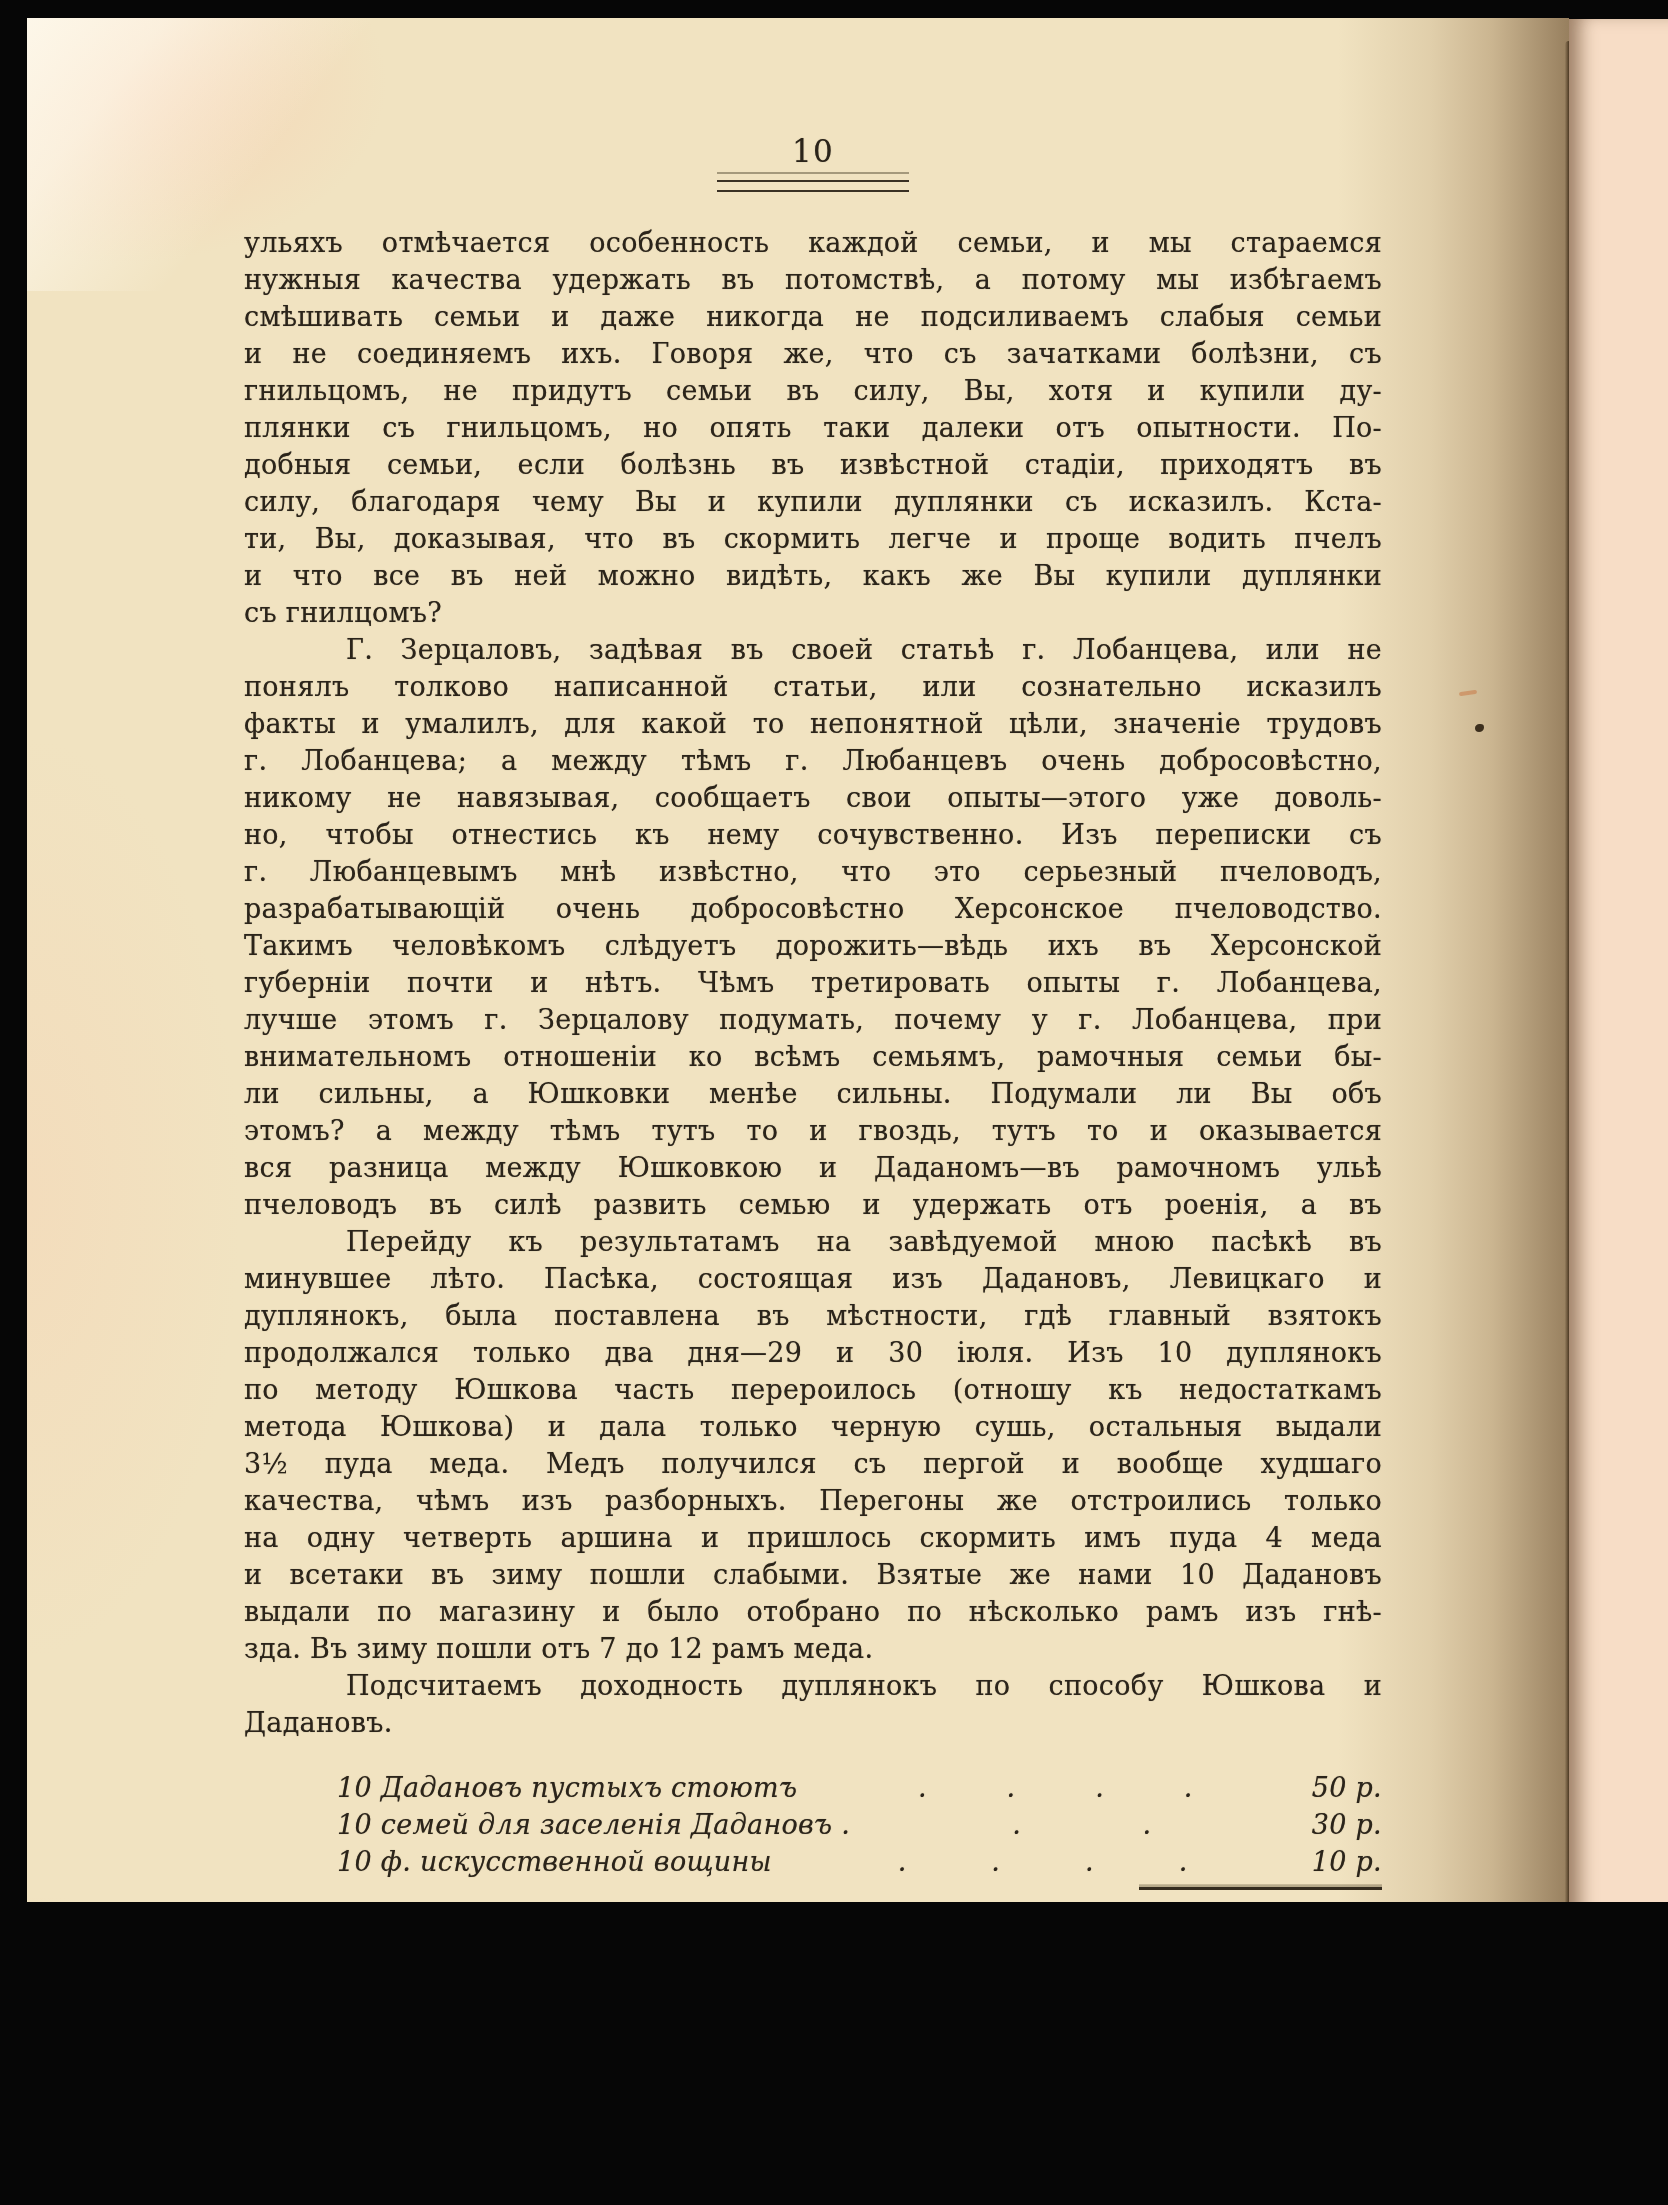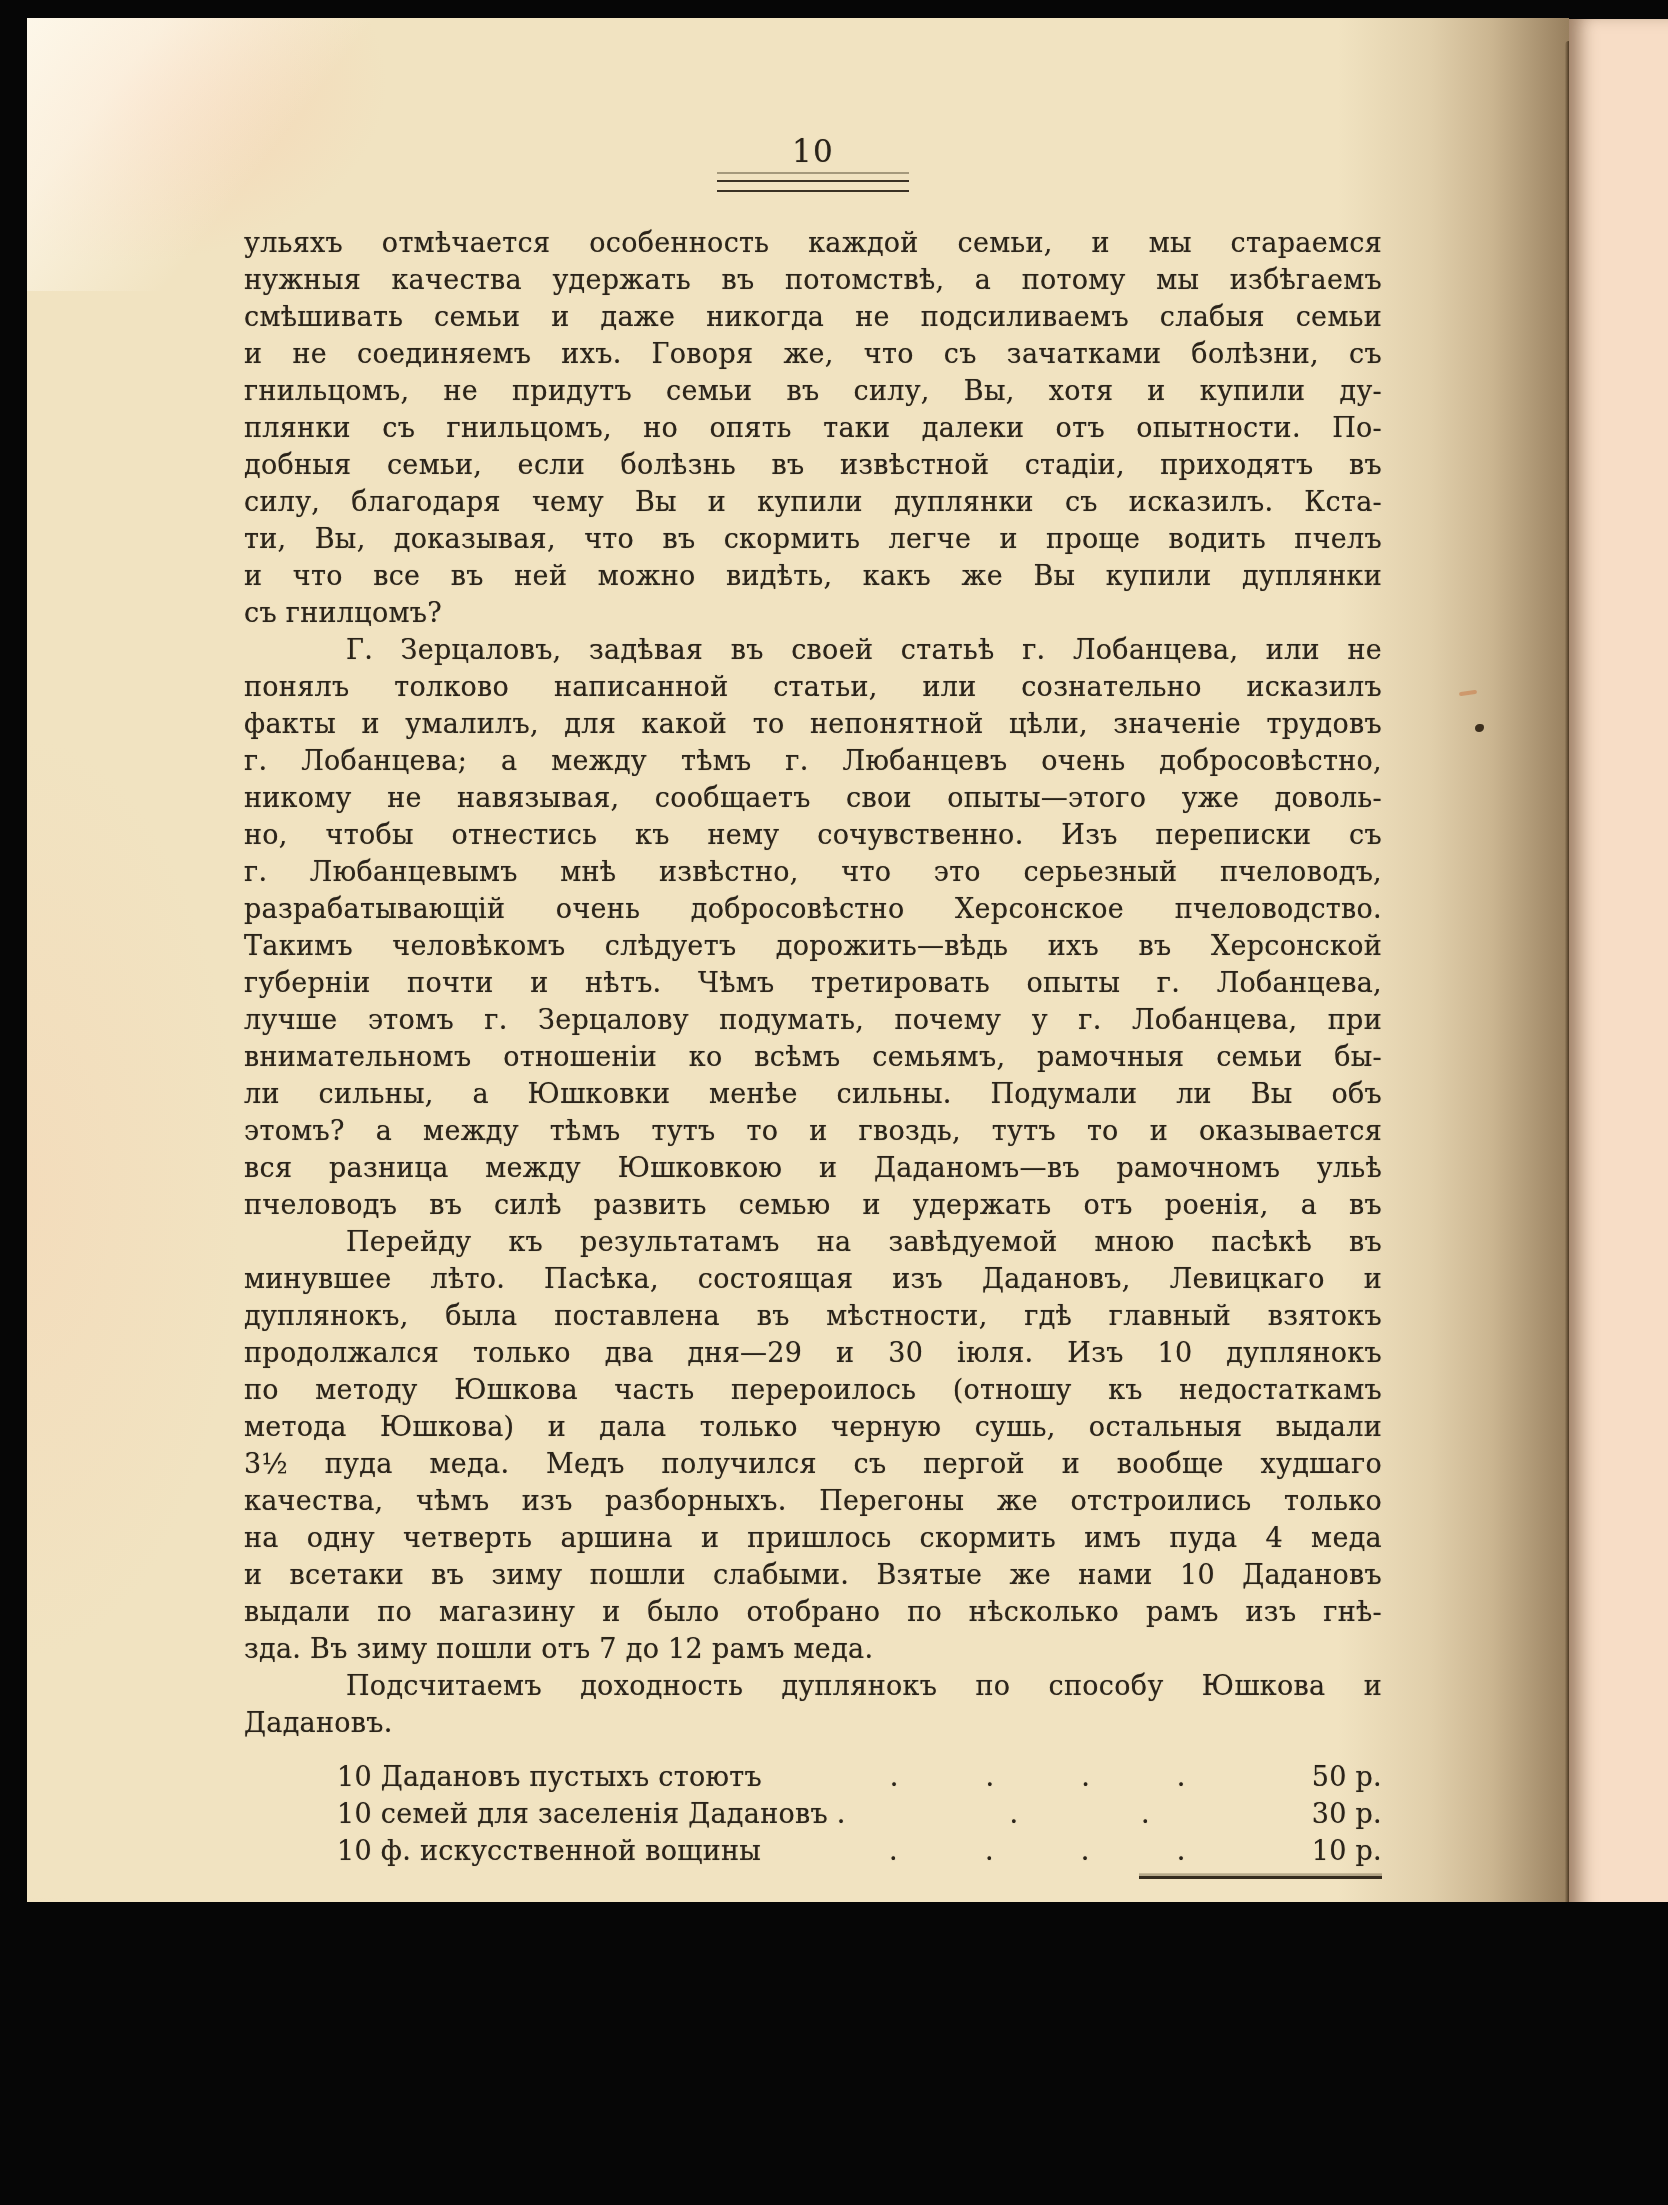--- a/index.html
+++ b/index.html
@@ -94,21 +94,21 @@
   .line {
     text-align: justify;
     text-align-last: justify;
     text-justify: inter-word;
     white-space: normal;
   }
   .line.last { text-align-last: left; }
   .line.indent { padding-left: 102px; }
 
   
-  .price-list { margin-top: 17px; padding-left: 93px; }
+  .price-list { margin-top: 28px; padding-left: 93px; font-style: italic; }
   .price-row { display: flex; align-items: baseline; line-height: 37px; }
   .price-label { white-space: nowrap; }
   .price-leader {
     flex: 1;
     display: flex;
     justify-content: space-evenly;
     padding: 0 20.5px 0 41px;
   }
   .leader-dot { }
   .price-value { min-width: 89px; text-align: right; white-space: nowrap; }

